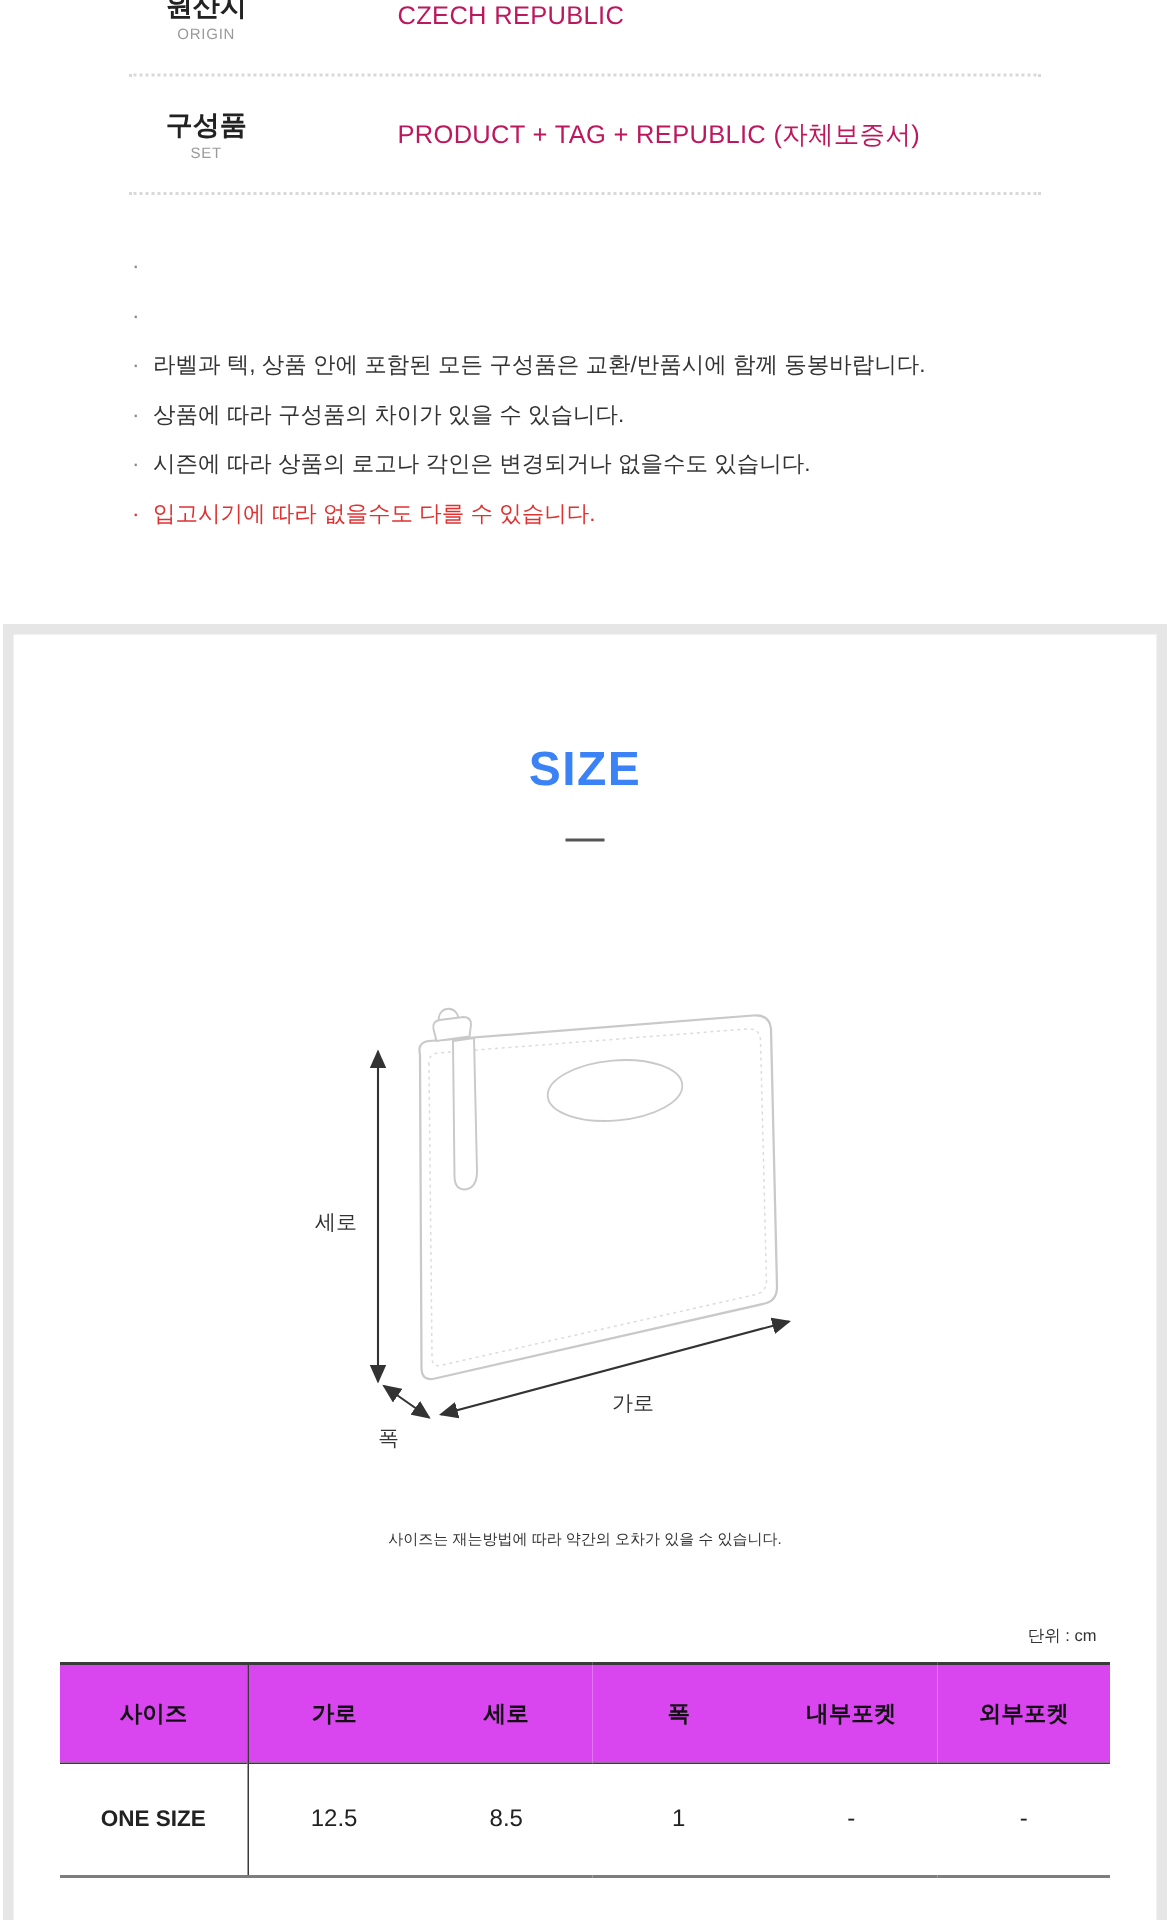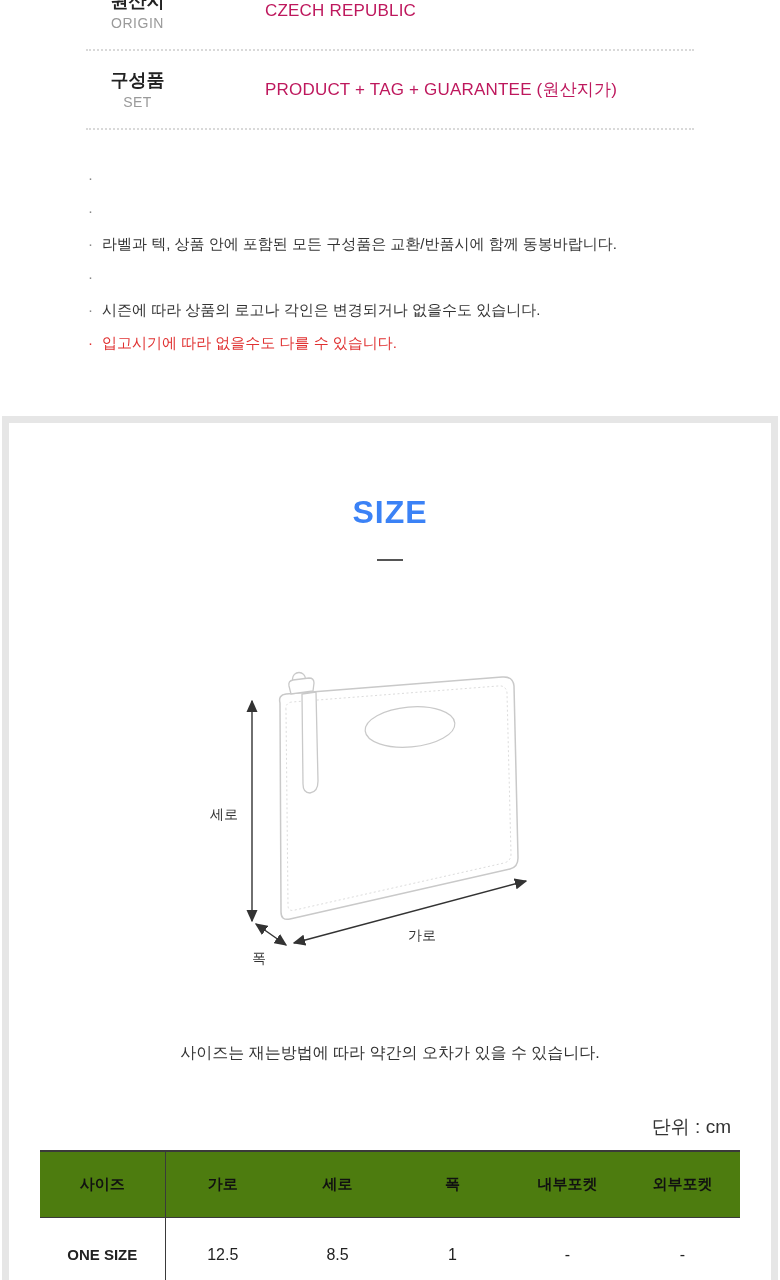--- a/index.html
+++ b/index.html
@@ -8,48 +8,48 @@
     width: 780px; height: 1280px; overflow: hidden; position: relative;
     font-family: "Liberation Sans", "DejaVu Sans", sans-serif;
     color: #222;
   }
 
   
   .info-section { margin-top: -28px; }
   .info-row { display: flex; align-items: center; height: 77px; }
   .info-label-box { width: 105px; margin-left: 85px; text-align: center; }
   .info-label { font-size: 18px; font-weight: bold; color: #222; line-height: 22px; }
-  .info-sublabel { font-size: 14px; color: #9a9a9a; letter-spacing: 0.5px; margin-top: 3px; }
+  .info-sublabel { font-size: 10px; color: #9a9a9a; letter-spacing: 0.5px; margin-top: 3px; }
   .info-value { margin-left: 75px; font-size: 17px; color: #be185d; letter-spacing: 0.2px; }
   .dotted-divider { height: 0; border-top: 2px dotted #d9d9d9; margin: 0 86px; }
 
   
   .notices { margin: 31px 0 0 88px; }
   .notice-item { display: flex; font-size: 15px; color: #333; line-height: 33px; }
   .notice-bullet { color: #888; margin-right: 9px; }
   .notice-item.em, .notice-item.em .notice-bullet { color: #e03131; }
 
   
   .size-box {
     margin: 57px 2px 0 2px;
     border: 7px solid #e6e6e6; border-bottom: none;
     background: #fff; height: 1010px;
   }
   .size-title { text-align: center; margin-top: 71px; font-size: 32px; font-weight: 800; letter-spacing: 1px; color: #3b82f6; }
   .size-dash { width: 26px; height: 2px; background: #555; margin: 28px auto 0 auto; }
 
   .diagram-svg { display: block; margin: 92px auto 0 auto; }
 
-  .size-note { text-align: center; margin-top: 70px; font-size: 16px; color: #333; }
-  .unit-label { text-align: right; margin: 50px 40px 10px 0; font-size: 19px; color: #333; }
+  .size-note { text-align: center; margin-top: 46px; font-size: 10px; color: #333; }
+  .unit-label { text-align: right; margin: 50px 40px 10px 0; font-size: 11px; color: #333; }
 
   
   .size-table { width: 700px; margin: 0 auto; border-collapse: collapse; table-layout: fixed; }
   .size-table col.first { width: 125px; }
-  .size-table thead tr { height: 66px; background: #4d7c0f; }
+  .size-table thead tr { height: 66px; background: #d946ef; }
   .size-table tbody tr { height: 76px; }
   .size-table th, .size-table td { text-align: center; vertical-align: middle; }
   .size-table th { font-size: 15px; font-weight: bold; color: #111; }
   .size-table td { font-size: 16px; color: #222; }
   .size-table td.size-name { font-size: 15px; font-weight: bold; }
   .size-table { border-top: 2px solid #3a3a3a; border-bottom: 2px solid #7d7d7d; }
   .size-table thead tr { border-bottom: 1px solid #3a3a3a; }
   .size-table th.first-col, .size-table td.first-col { border-right: 1px solid #3a3a3a; }
 </style>
 </head>
@@ -62,38 +62,39 @@
       <div class="info-sublabel">ORIGIN</div>
     </div>
     <div class="info-value">CZECH REPUBLIC</div>
   </div>
   <div class="dotted-divider"></div>
   <div class="info-row">
     <div class="info-label-box">
       <div class="info-label">구성품</div>
       <div class="info-sublabel">SET</div>
     </div>
-    <div class="info-value">PRODUCT + TAG + GUARANTEE (원산지가)</div>
+    <div class="info-value">PRODUCT + TAG + REPUBLIC (자체보증서)</div>
   </div>
   <div class="dotted-divider"></div>
 </section>
 
 <section class="notices">
   <div class="notice-item">
     <span class="notice-bullet">·</span>
   </div>
   <div class="notice-item">
     <span class="notice-bullet">·</span>
   </div>
   <div class="notice-item">
     <span class="notice-bullet">·</span>
     <span>라벨과 텍, 상품 안에 포함된 모든 구성품은 교환/반품시에 함께 동봉바랍니다.</span>
   </div>
   <div class="notice-item">
     <span class="notice-bullet">·</span>
+    <span>상품에 따라 구성품의 차이가 있을 수 있습니다.</span>
   </div>
   <div class="notice-item">
     <span class="notice-bullet">·</span>
     <span>시즌에 따라 상품의 로고나 각인은 변경되거나 없을수도 있습니다.</span>
   </div>
   <div class="notice-item em">
     <span class="notice-bullet">·</span>
     <span>입고시기에 따라 없을수도 다를 수 있습니다.</span>
   </div>
 </section>

